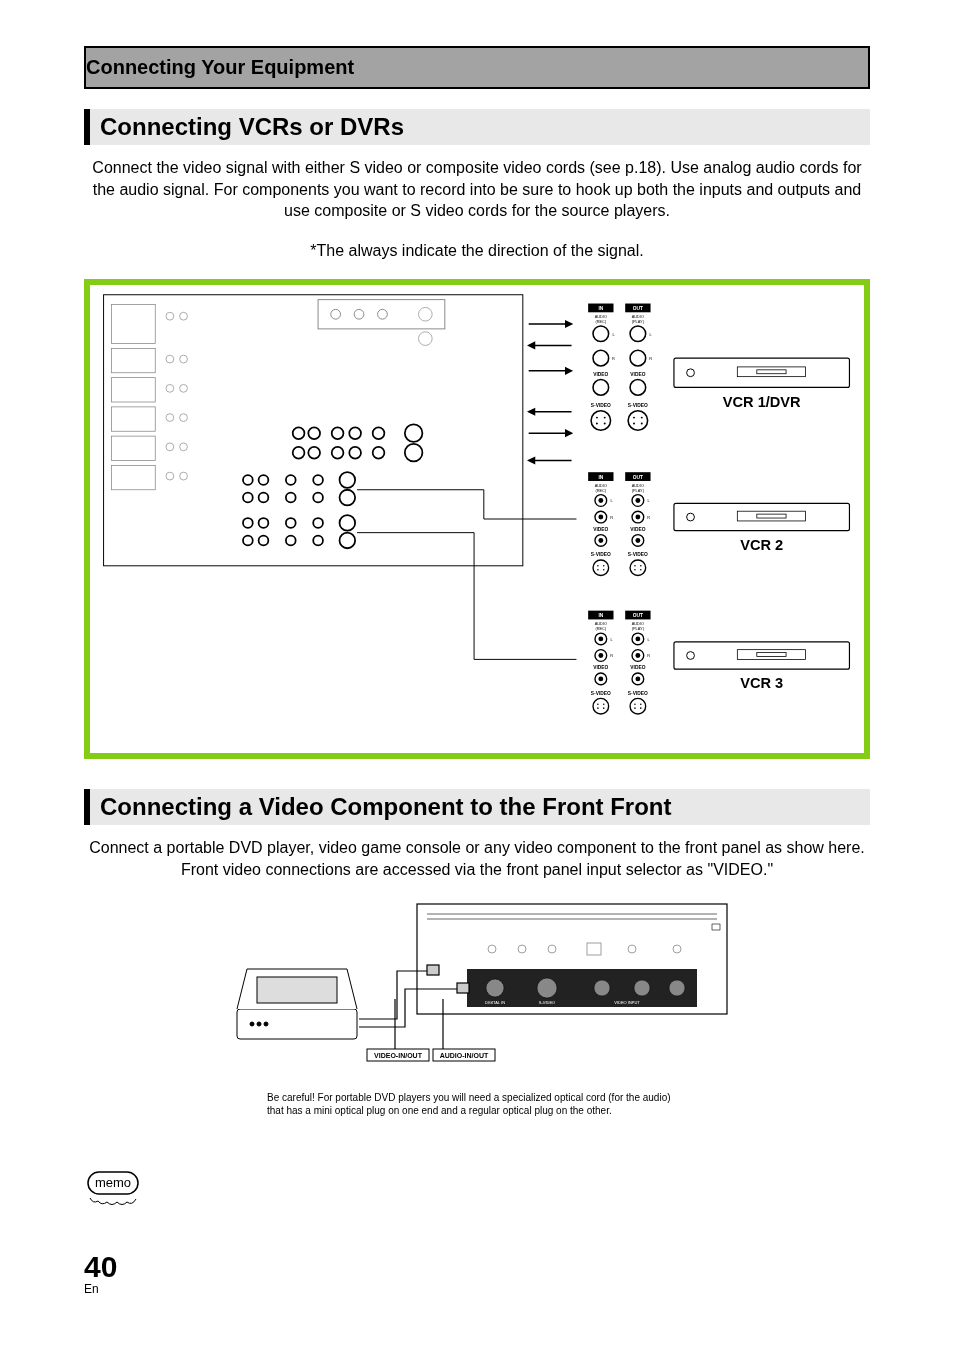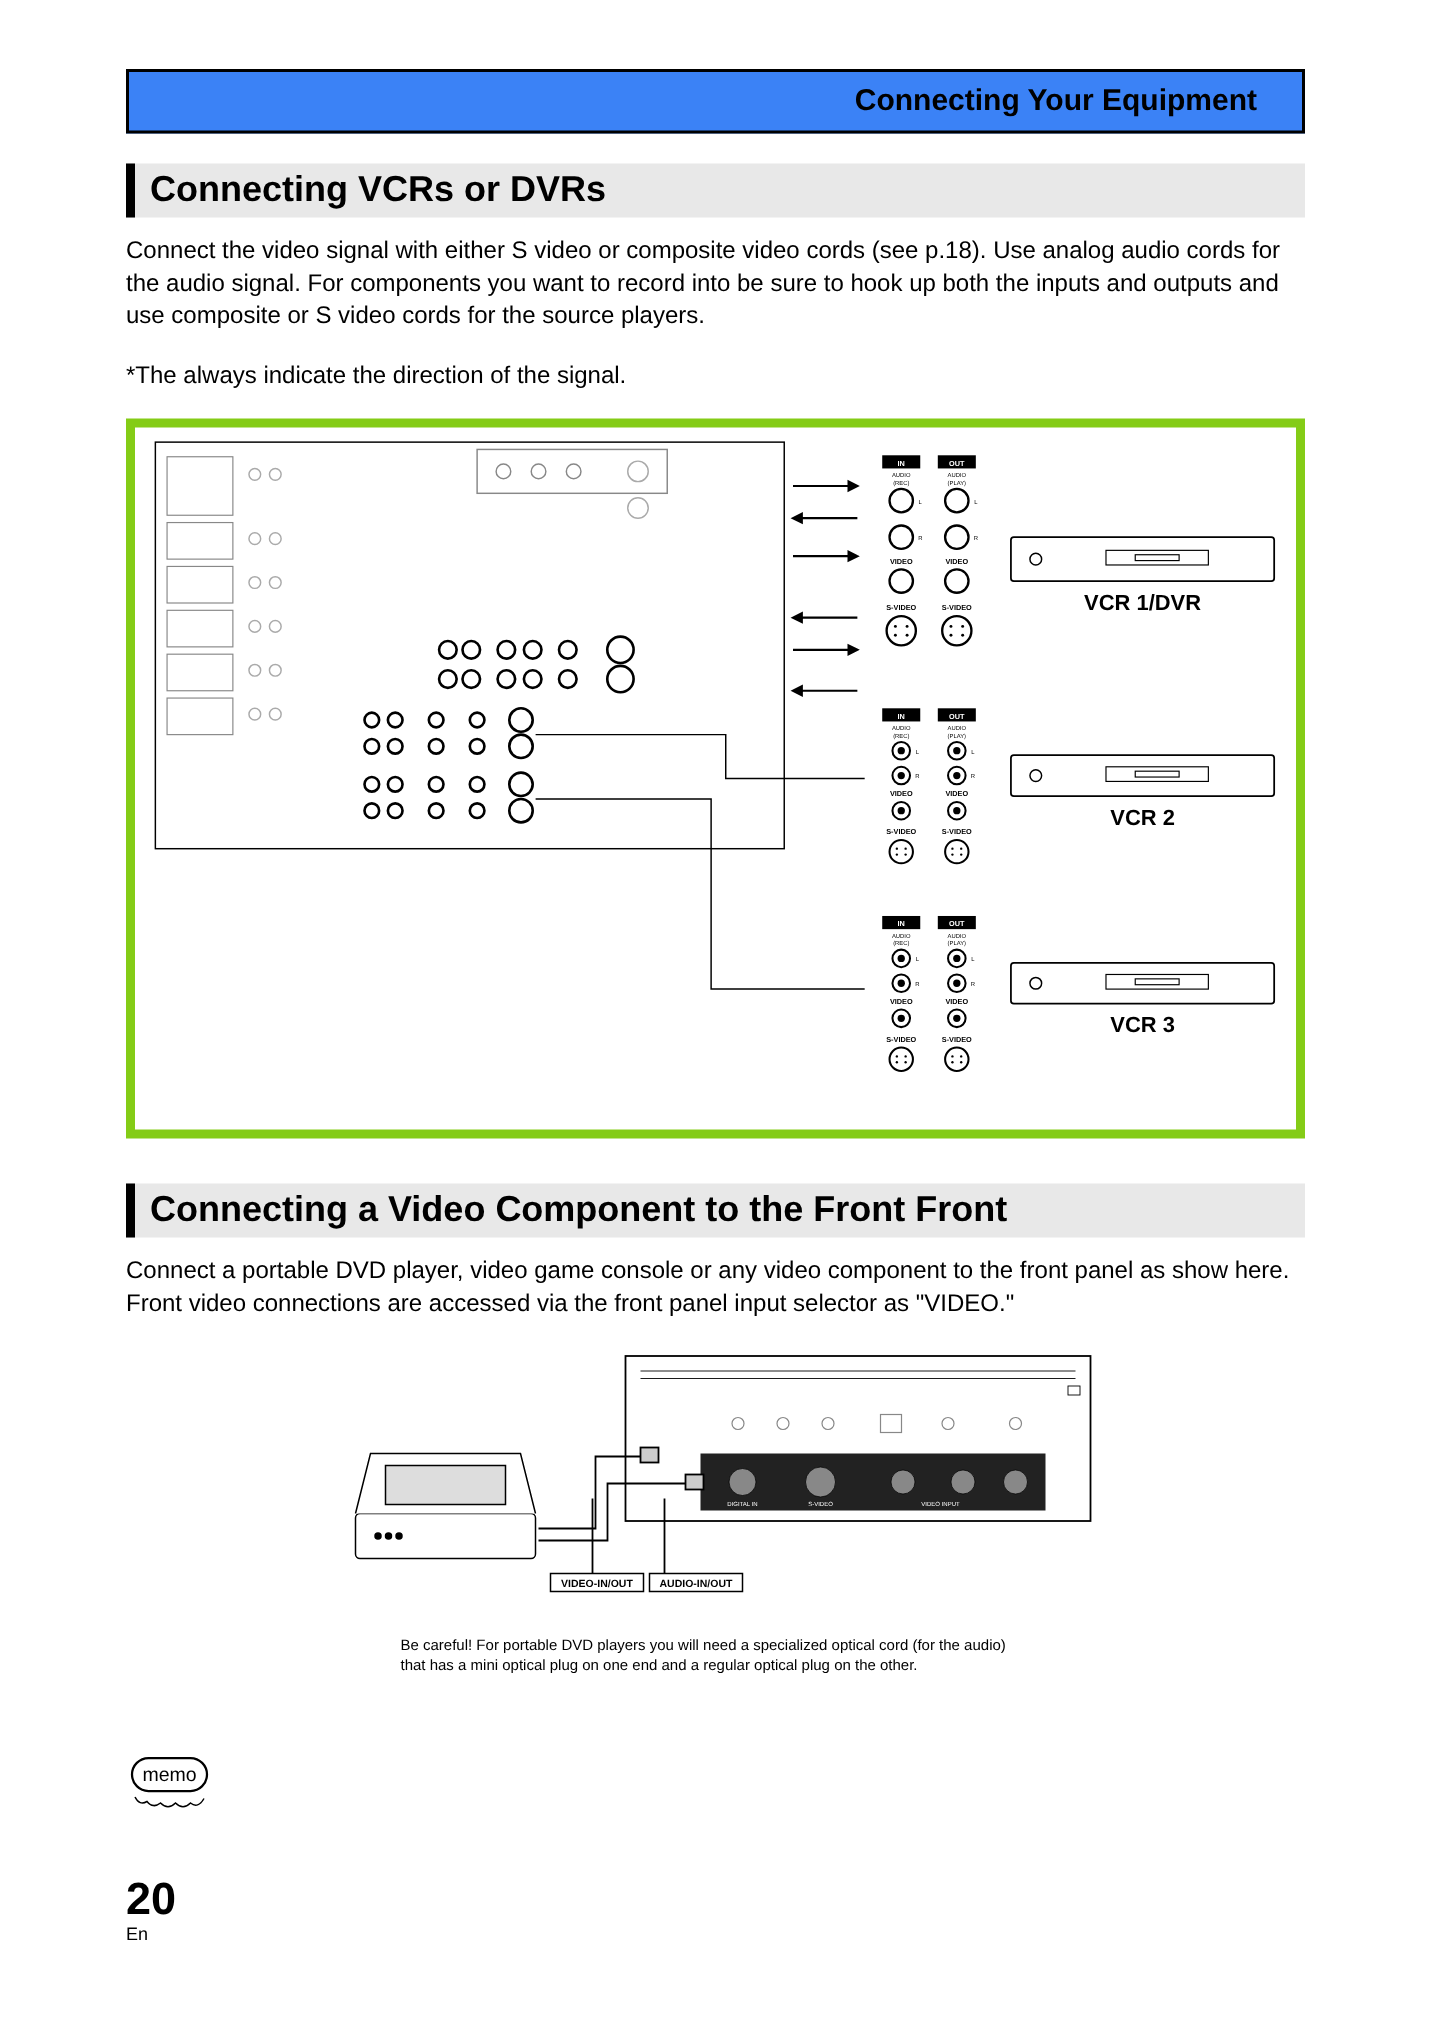--- a/index.html
+++ b/index.html
@@ -1,21 +1,21 @@
 <!DOCTYPE html>
 <html><head>
 <meta charset="utf-8">
 <style>
   * { box-sizing: border-box; margin: 0; padding: 0; }
   body { background: #fff; font-family: Arial, Helvetica, sans-serif; color: #000; width: 954px; margin: 0 auto; padding: 46px 84px 30px 84px; }
-  .chapter-bar { border: 2px solid #000; background: #3b82f6; padding: 8px 30px; margin-bottom: 20px; text-align: right; }
+  .chapter-bar { border: 2px solid #000; background: #a3a3a3; padding: 8px 0; margin-bottom: 20px; }
   .chapter-title { font-size: 20px; font-weight: bold; }
   .section-bar { border-left: 6px solid #000; background: #e8e8e8; padding: 4px 10px; margin-bottom: 12px; }
   .section-title { font-size: 24px; font-weight: bold; }
-  .body-text { font-size: 16px; line-height: 1.35; margin-bottom: 18px; }
+  .body-text { font-size: 16px; line-height: 1.35; margin-bottom: 18px; text-align: center; }
   .diagram-area { border: 6px solid #84cc16; height: 480px; width: 100%; margin-bottom: 30px; position: relative; }
   .diagram-area svg { width: 100%; height: 100%; }
   .diagram-area2 { width: 100%; height: 170px; margin: 8px auto 22px auto; display:flex; justify-content:center; }
   .caution-text { font-size: 10px; line-height: 1.35; max-width: 420px; margin: 0 auto 50px auto; }
   .memo-row { display: flex; gap: 26px; align-items: flex-start; }
   .memo-badge { width: 58px; height: 46px; }
   .memo-text { font-size: 16px; line-height: 1.35; flex: 1; }
   .footer { margin-top: 38px; }
   .page-num { font-size: 30px; font-weight: bold; line-height: 1; }
   .page-lang { font-size: 12px; }
@@ -359,15 +359,15 @@
 
 <div class="memo-row">
   <svg class="memo-badge" viewBox="0 0 58 46">
     <rect x="4" y="4" width="50" height="22" rx="11" fill="#fff" stroke="#000" stroke-width="1.5"></rect>
     <text x="29" y="19" text-anchor="middle" font-size="13">memo</text>
     <path d="M6 30 q3 6 8 3 q4 5 9 1 q5 5 10 0 q5 5 10 0 q5 4 9 -3" fill="none" stroke="#000" stroke-width="1"></path>
   </svg>
 </div>
 
 <div class="footer">
-  <div class="page-num">20</div>
+  <div class="page-num">40</div>
   <div class="page-lang">En</div>
 </div>
 
 </body></html>

